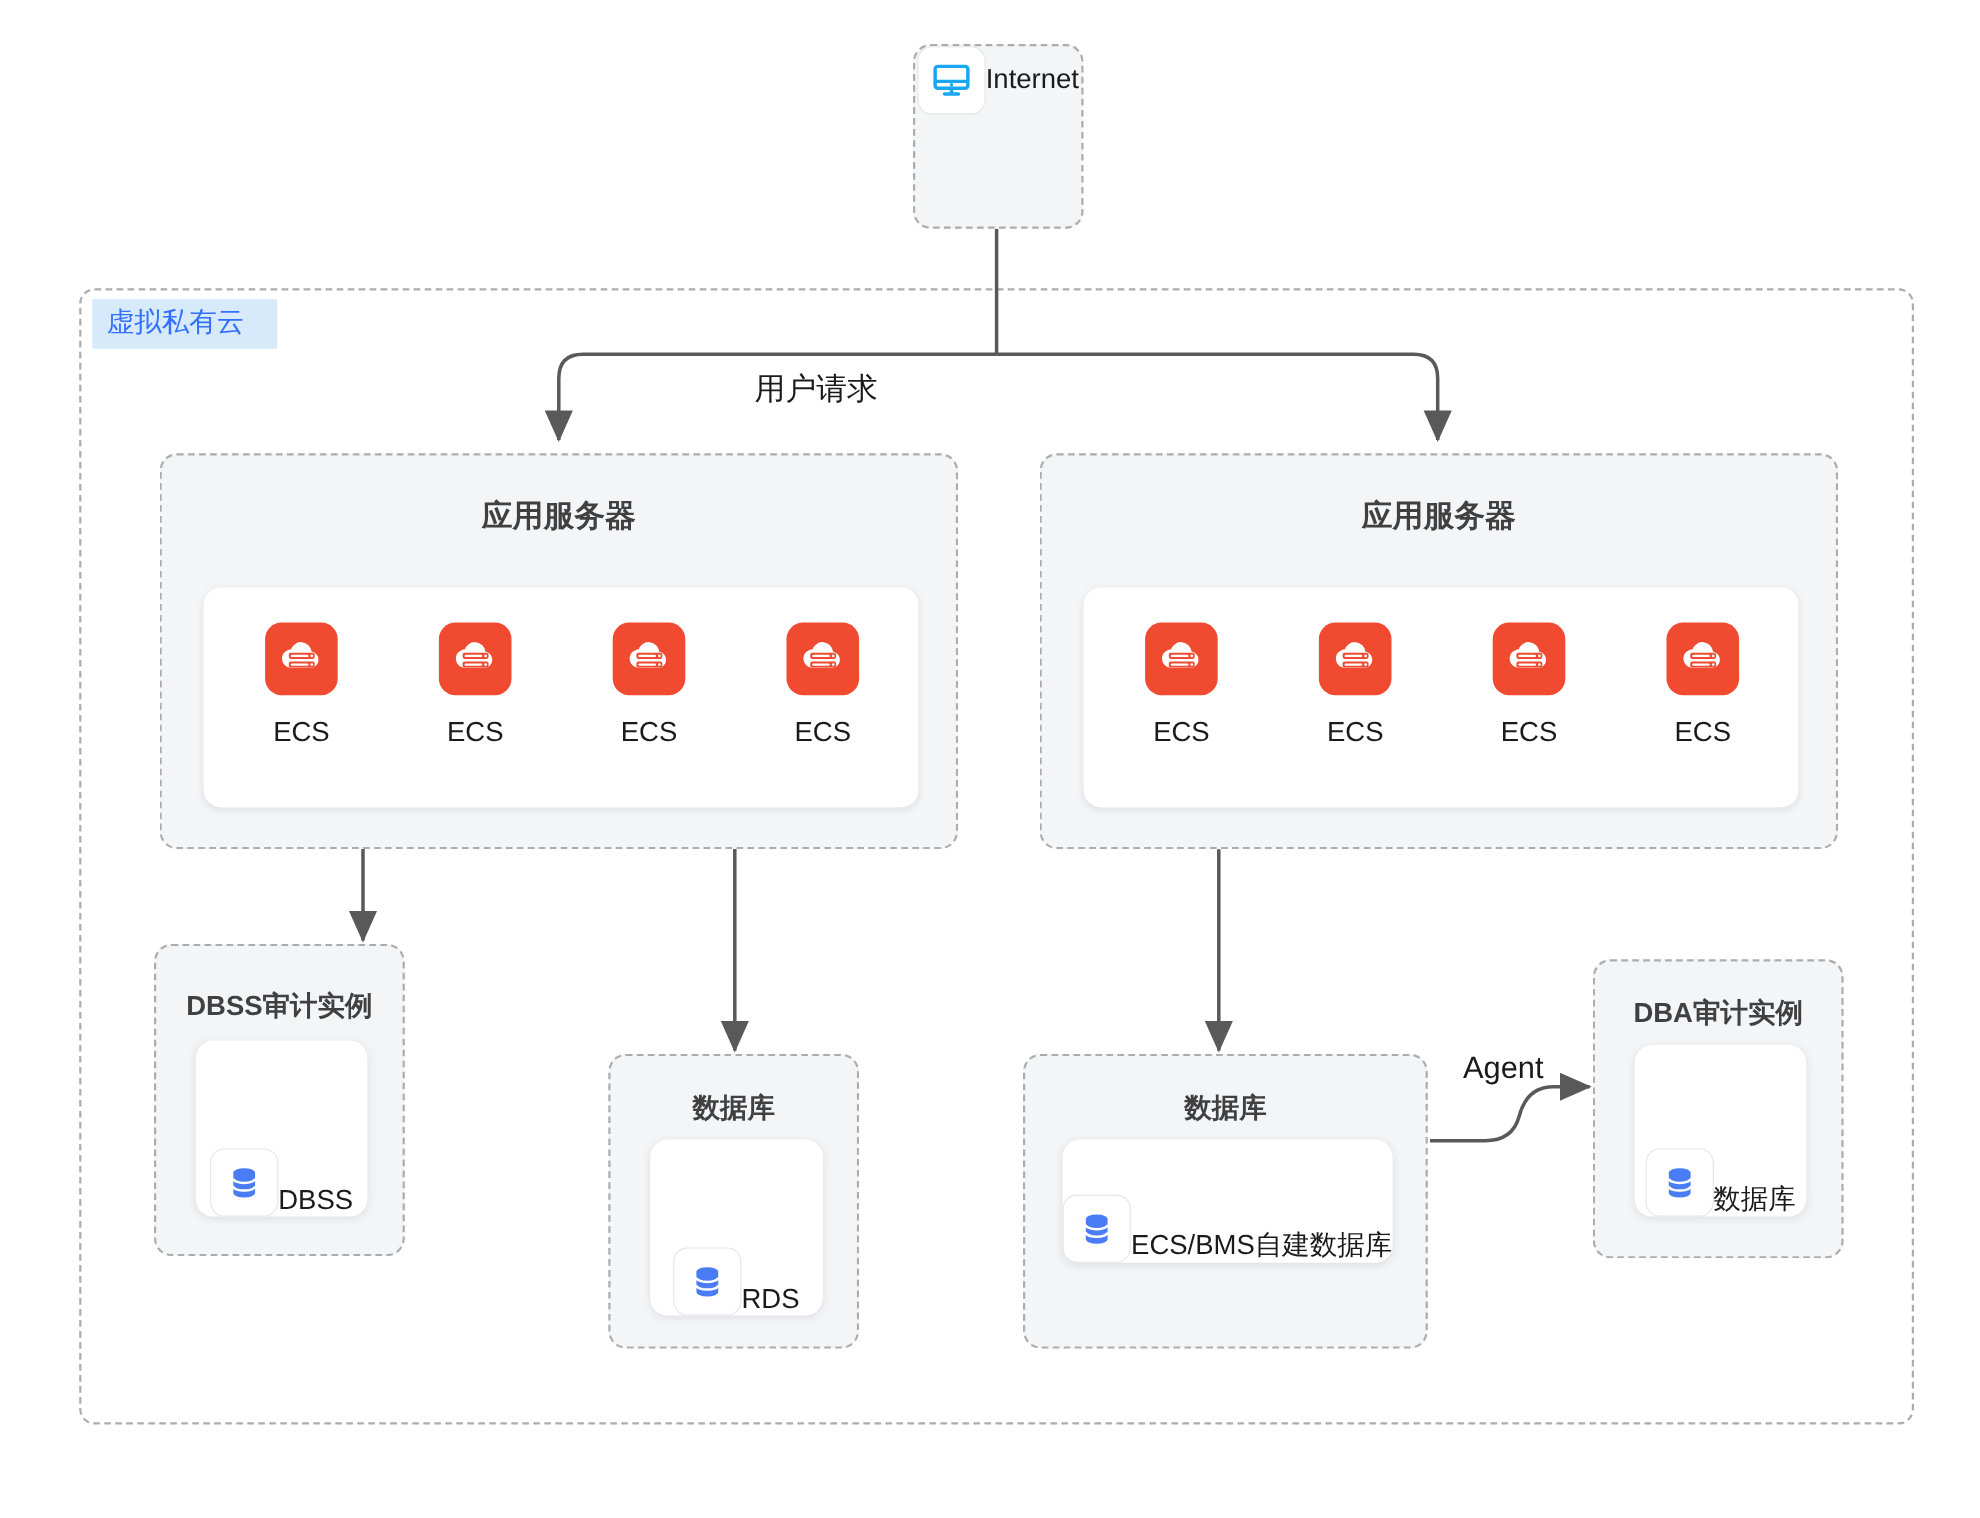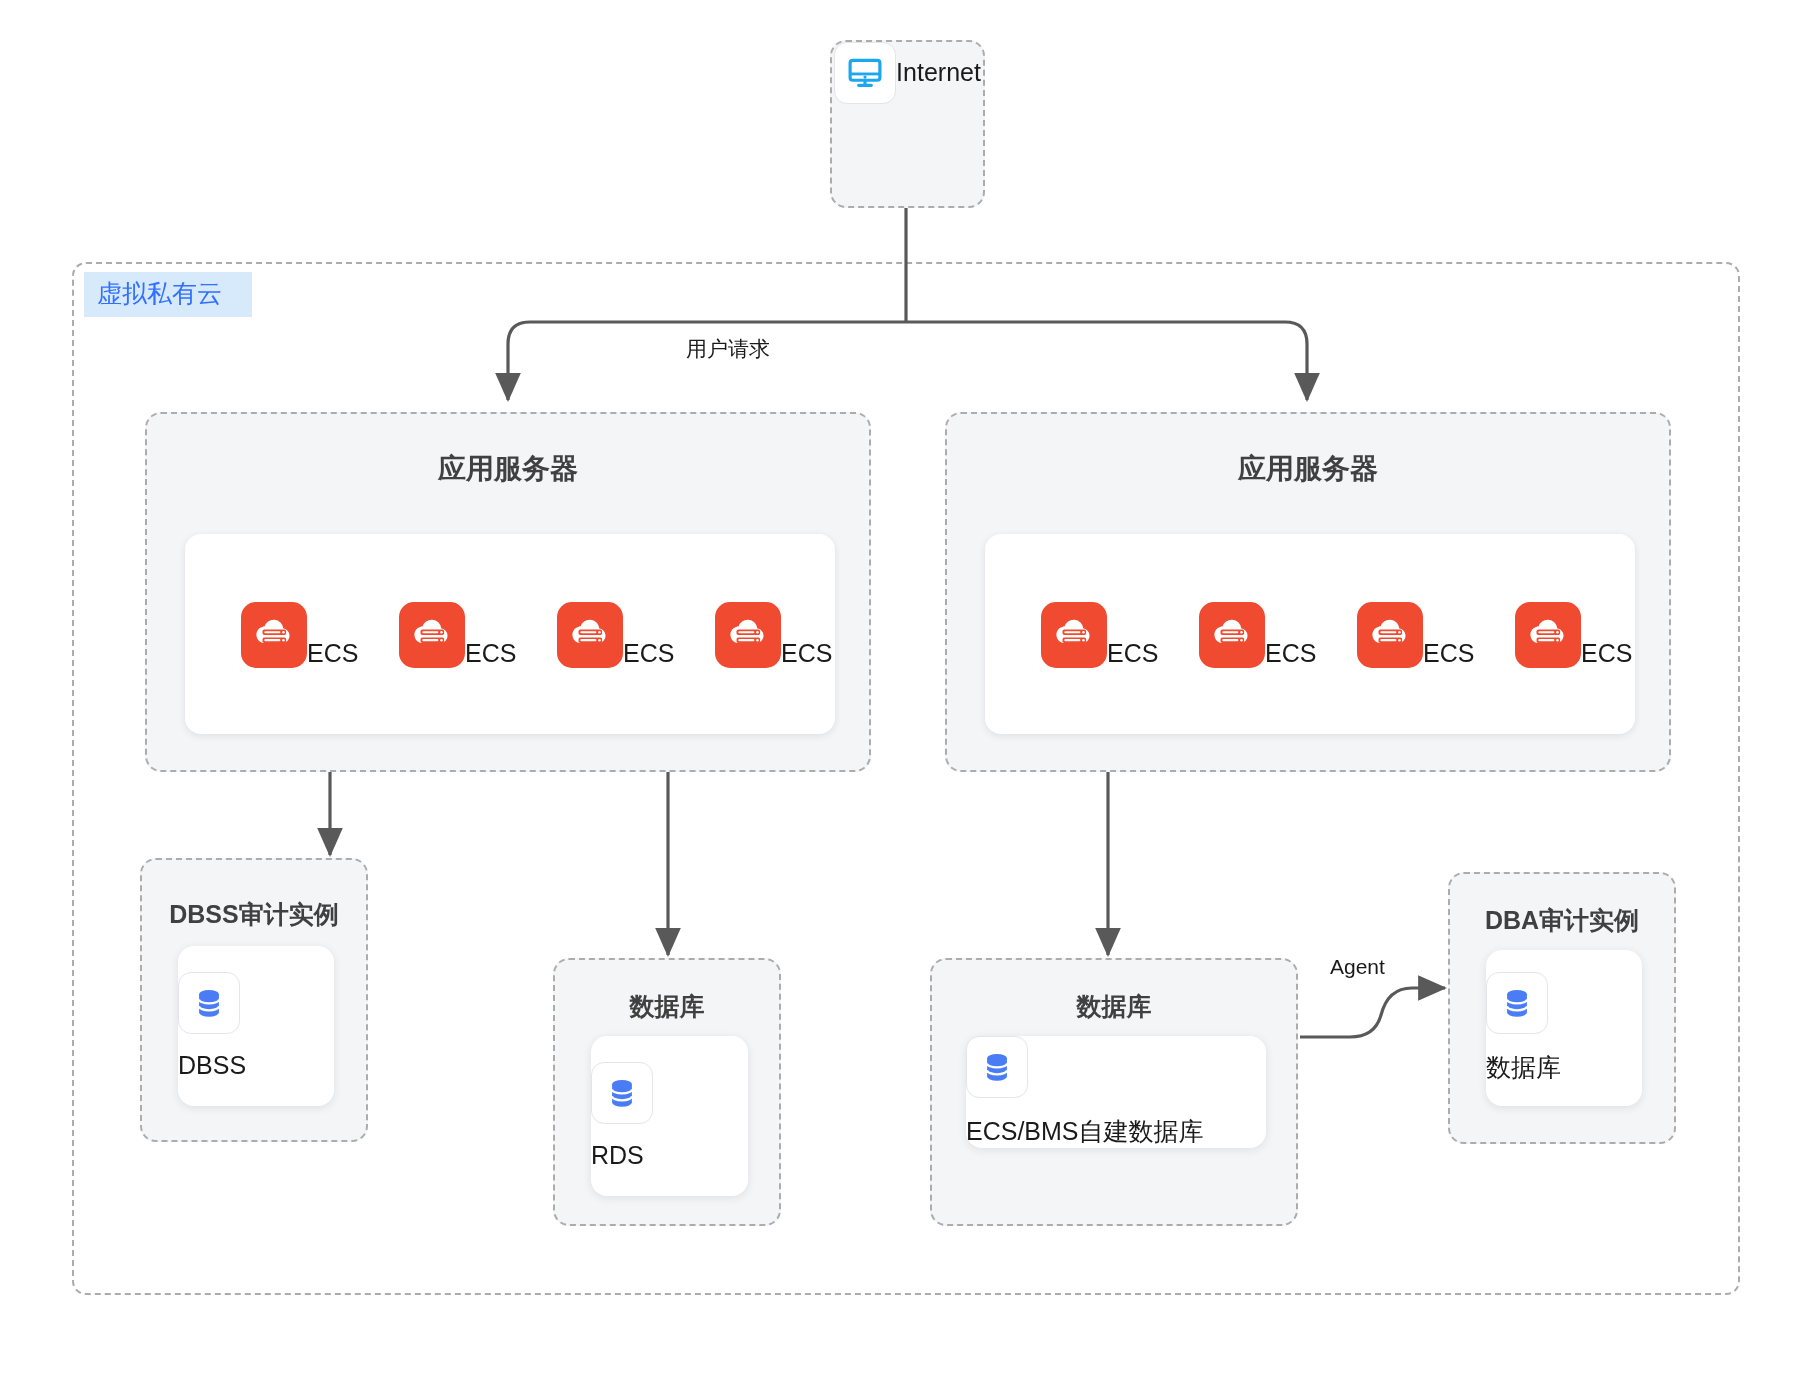--- a/index.html
+++ b/index.html
@@ -94,23 +94,22 @@
     position: absolute;
     background: #FFFFFF;
     border-radius: 16px;
     box-shadow: 0 2px 7px rgba(30,35,60,0.10);
   }
 
   
   .ecs-item {
     position: absolute;
     display: flex;
-    flex-direction: row;
-    align-items: flex-end;
-    margin-top: 36px;
+    flex-direction: column;
+    align-items: center;
   }
   .ecs-icon {
     width: 66px; height: 66px;
     background: #F04A30;
     border-radius: 15px;
     display: flex;
     align-items: center;
     justify-content: center;
   }
   .ecs-label {
@@ -119,30 +118,30 @@
     color: #1A1A1A;
   }
 
   
   .db-card {
     position: absolute;
     background: #FFFFFF;
     border-radius: 16px;
     box-shadow: 0 2px 8px rgba(30,35,60,0.10);
     display: flex;
-    flex-direction: column;
-    align-items: flex-start;
+    flex-direction: row;
+    align-items: flex-end;
     justify-content: center;
   }
   .db-card .icon-tile { width: 62px; height: 62px; }
   .db-card .node-caption { margin-top: 17px; }
 
   .edge-label {
     position: absolute;
-    font-size: 21px;
+    font-size: 28px;
     color: #1A1A1A;
     white-space: nowrap;
     z-index: 3;
   }
 </style>
 </head>
 <body>
 
 <div id="canvas">
 

